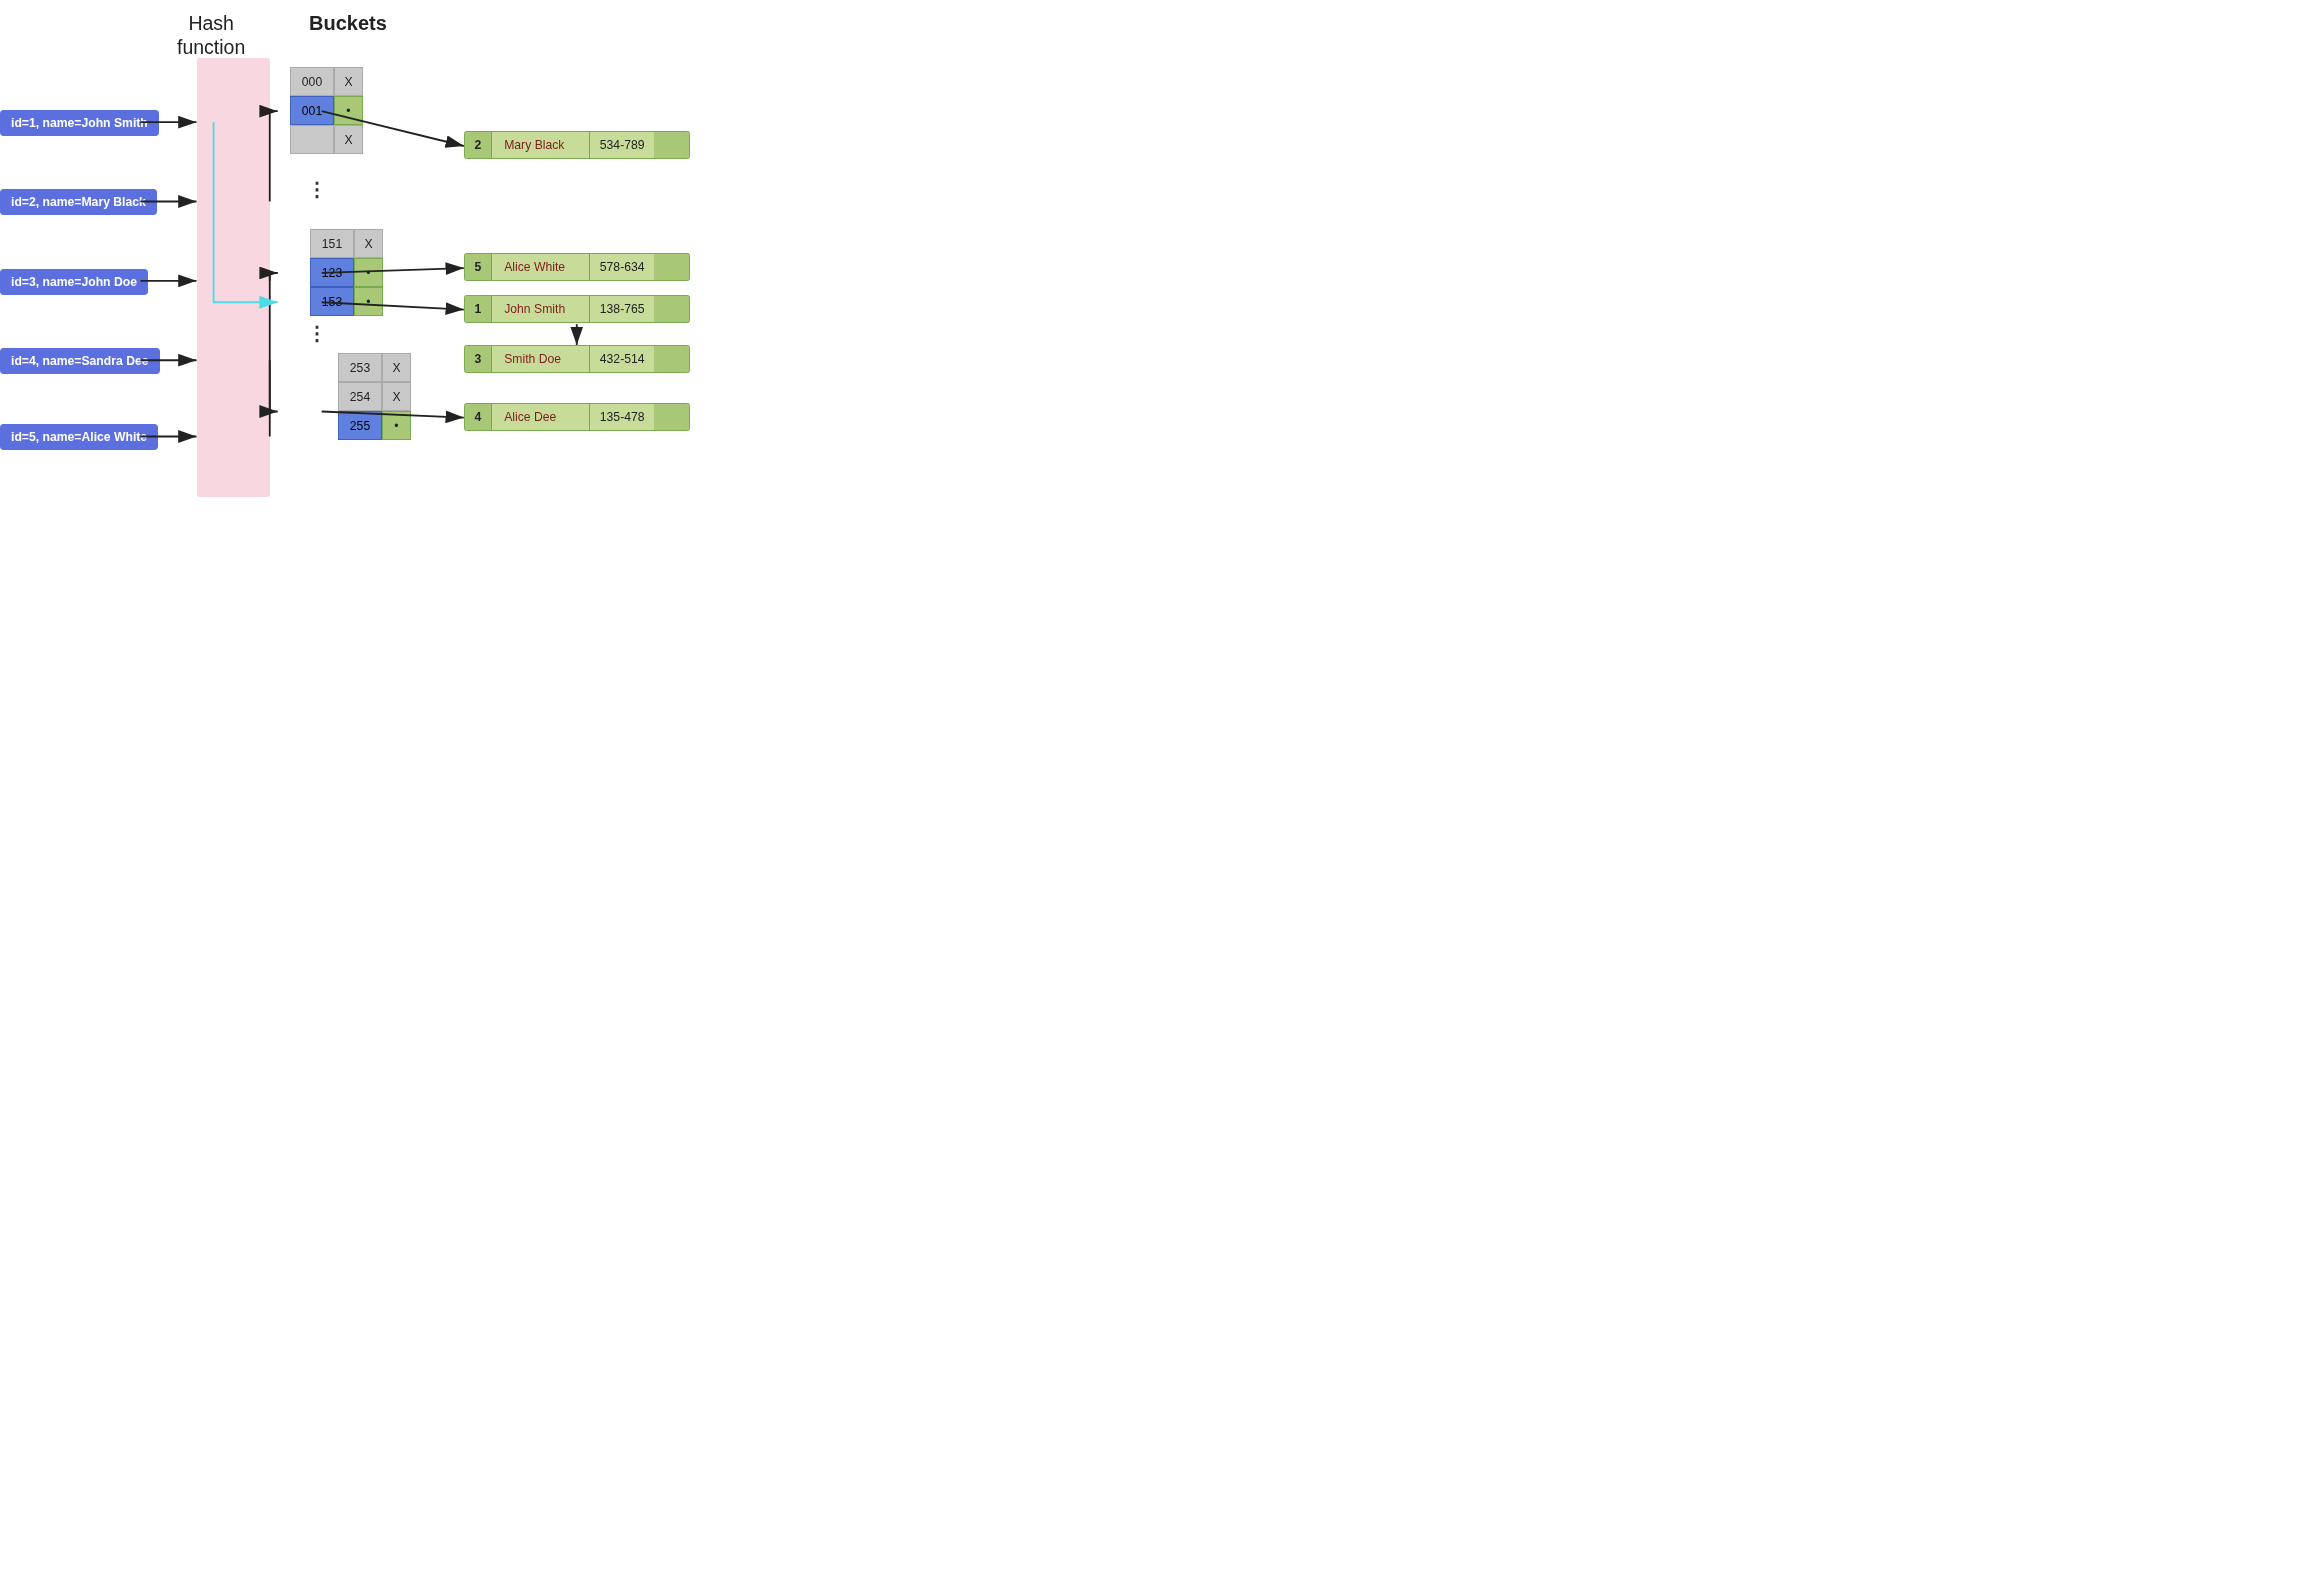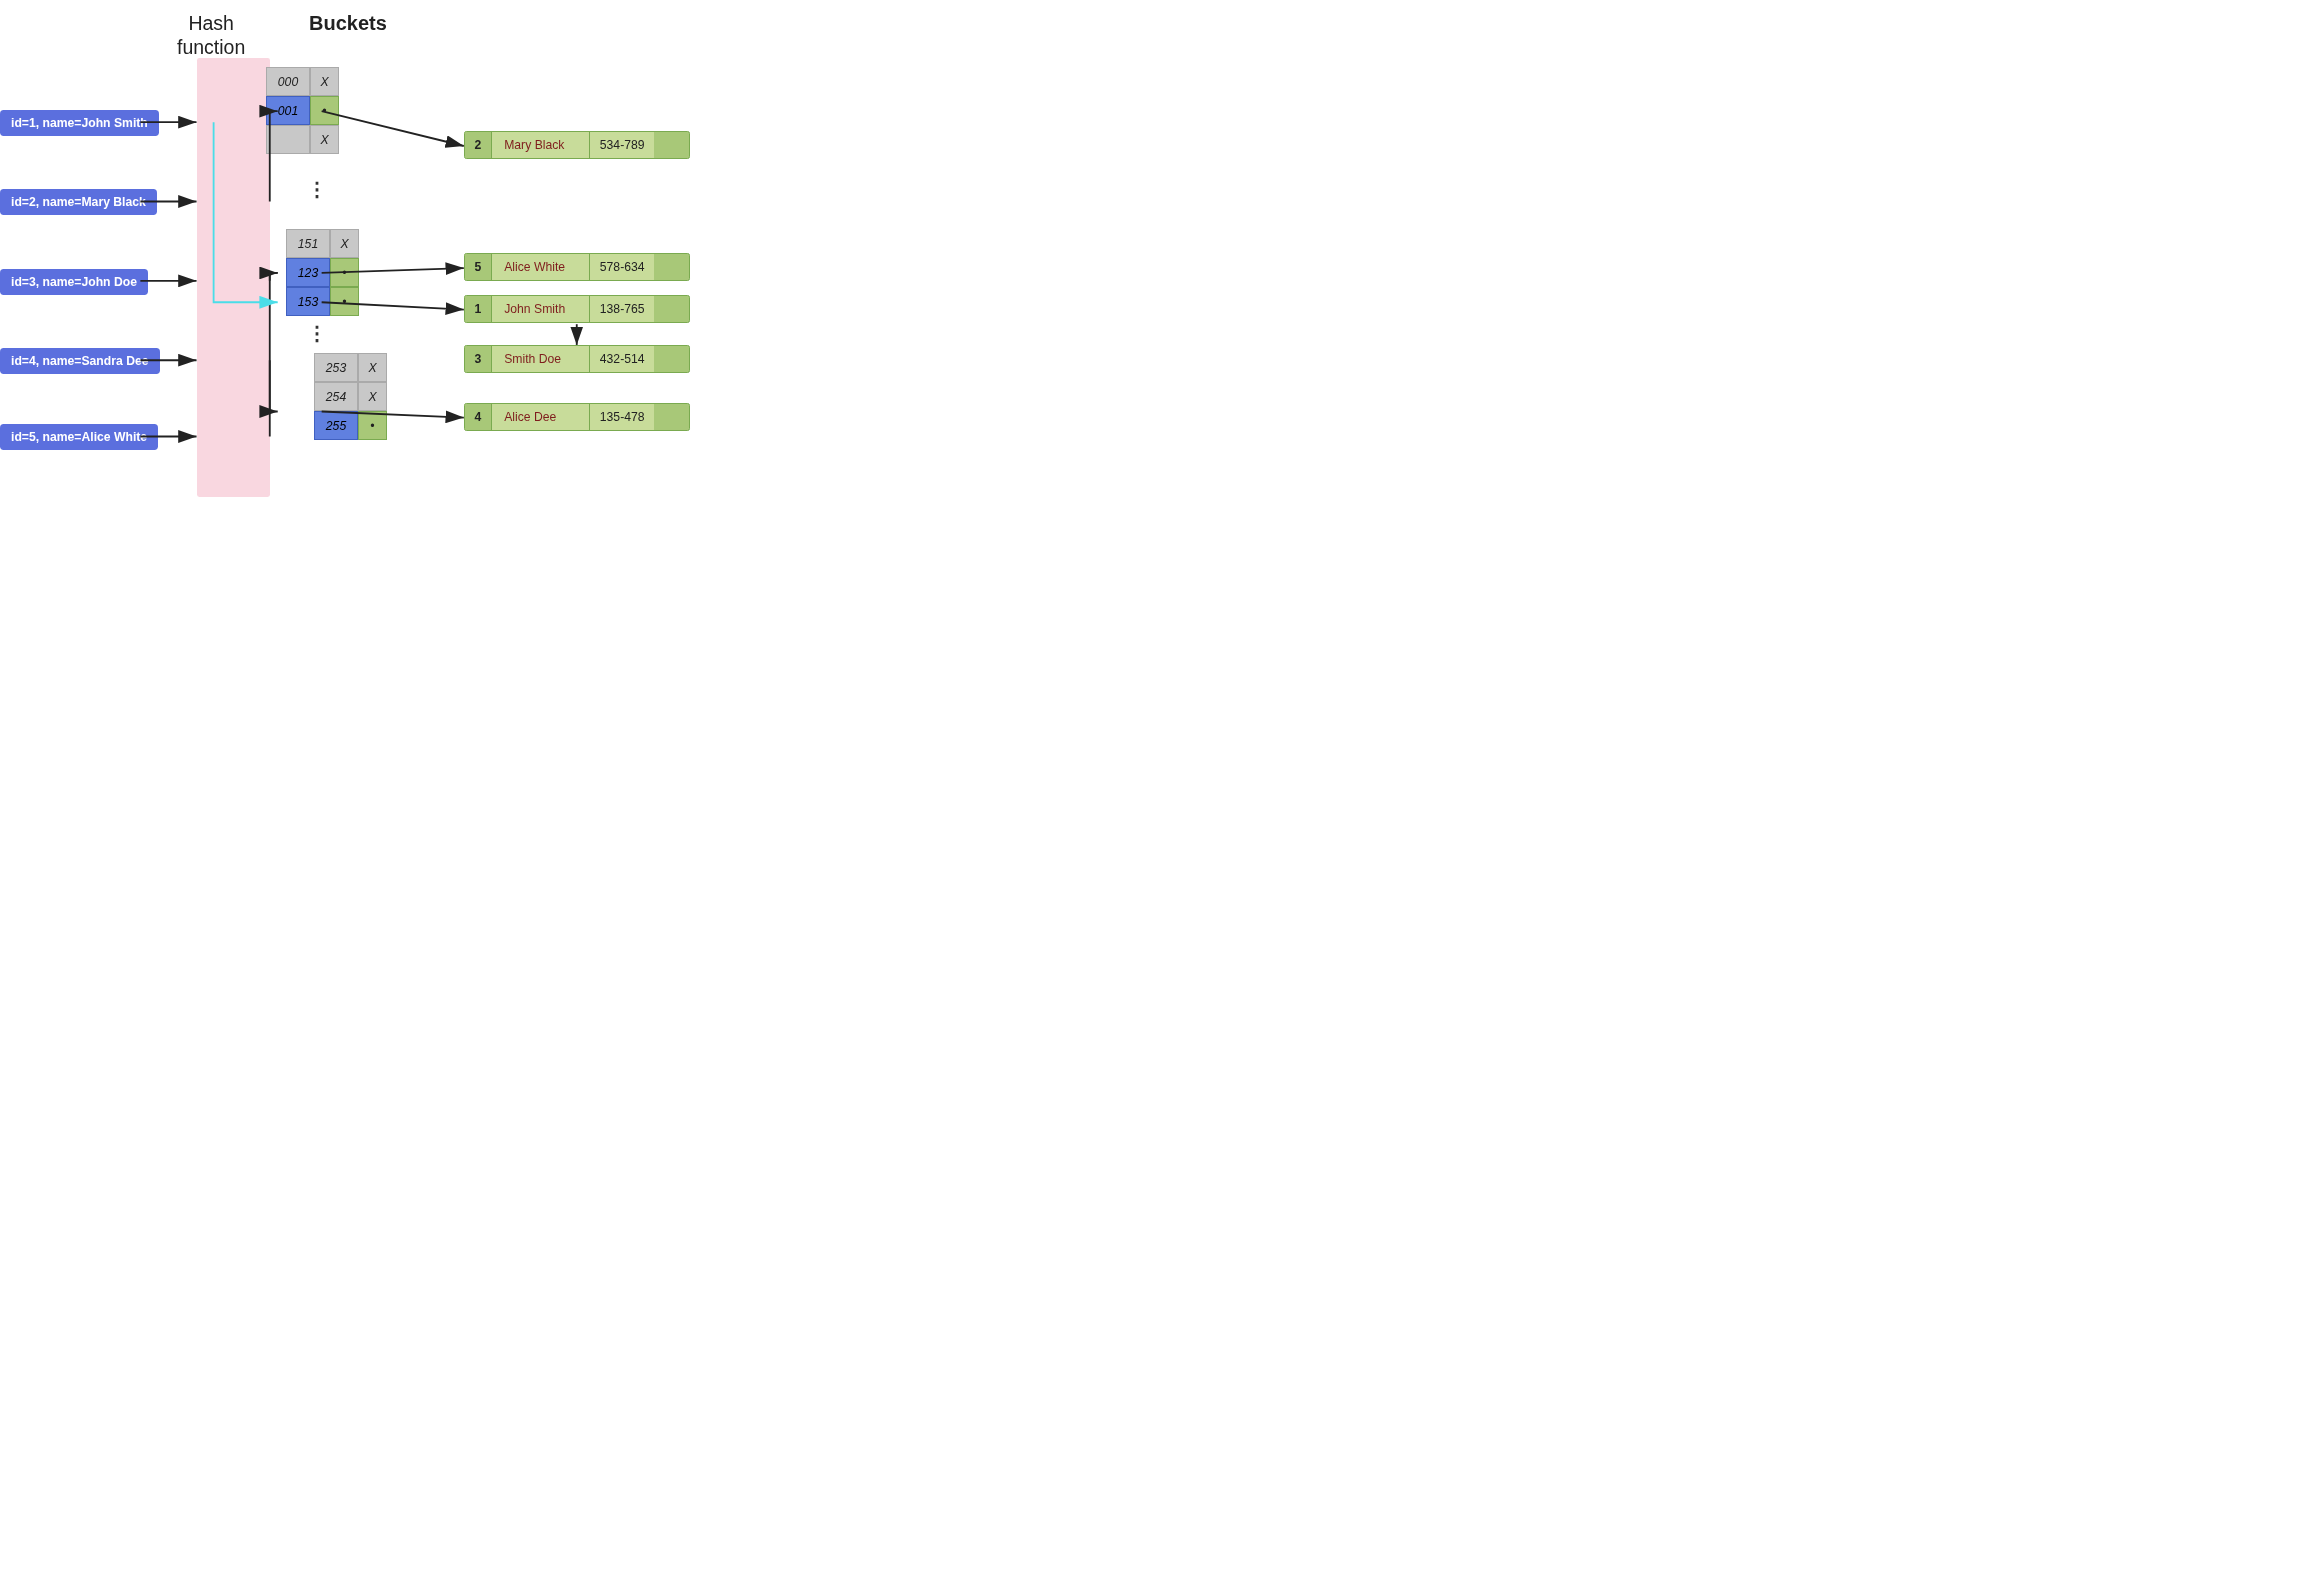--- a/index.html
+++ b/index.html
@@ -59,22 +59,21 @@
       border-radius: 2.4px;
       left: 197px;
       top: 58px;
       width: 73px;
       height: 439px;
     }
 
     
     .bucket-group {
       position: absolute;
-      left: 266px;
-      font-style: italic;
+      left: 290px;
     }
 
     .bucket-row {
       display: flex;
       align-items: center;
       margin-bottom: 0;
     }
 
     .bucket-label {
       width: 44px;

